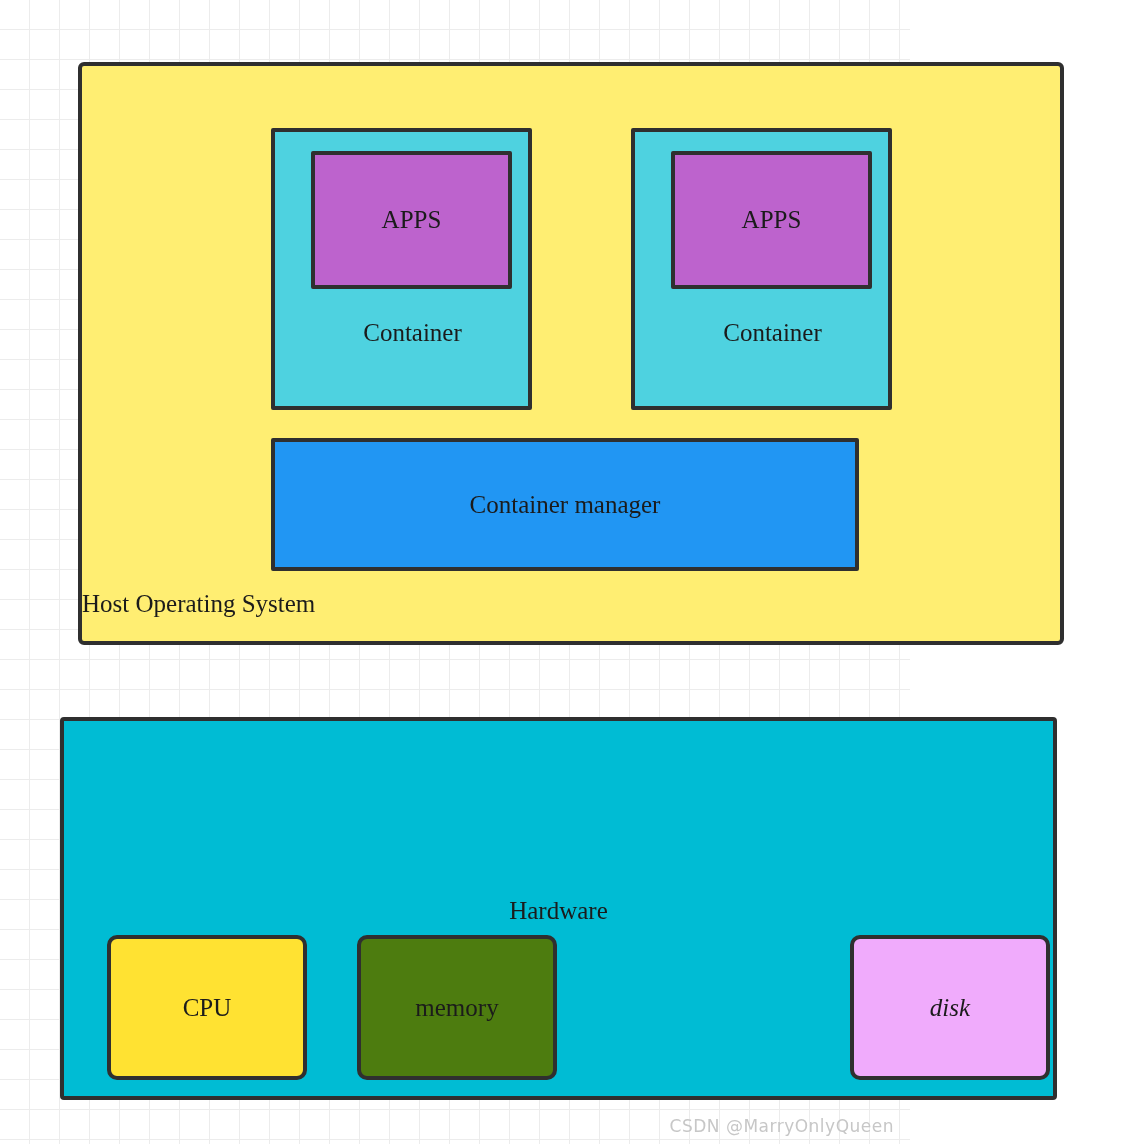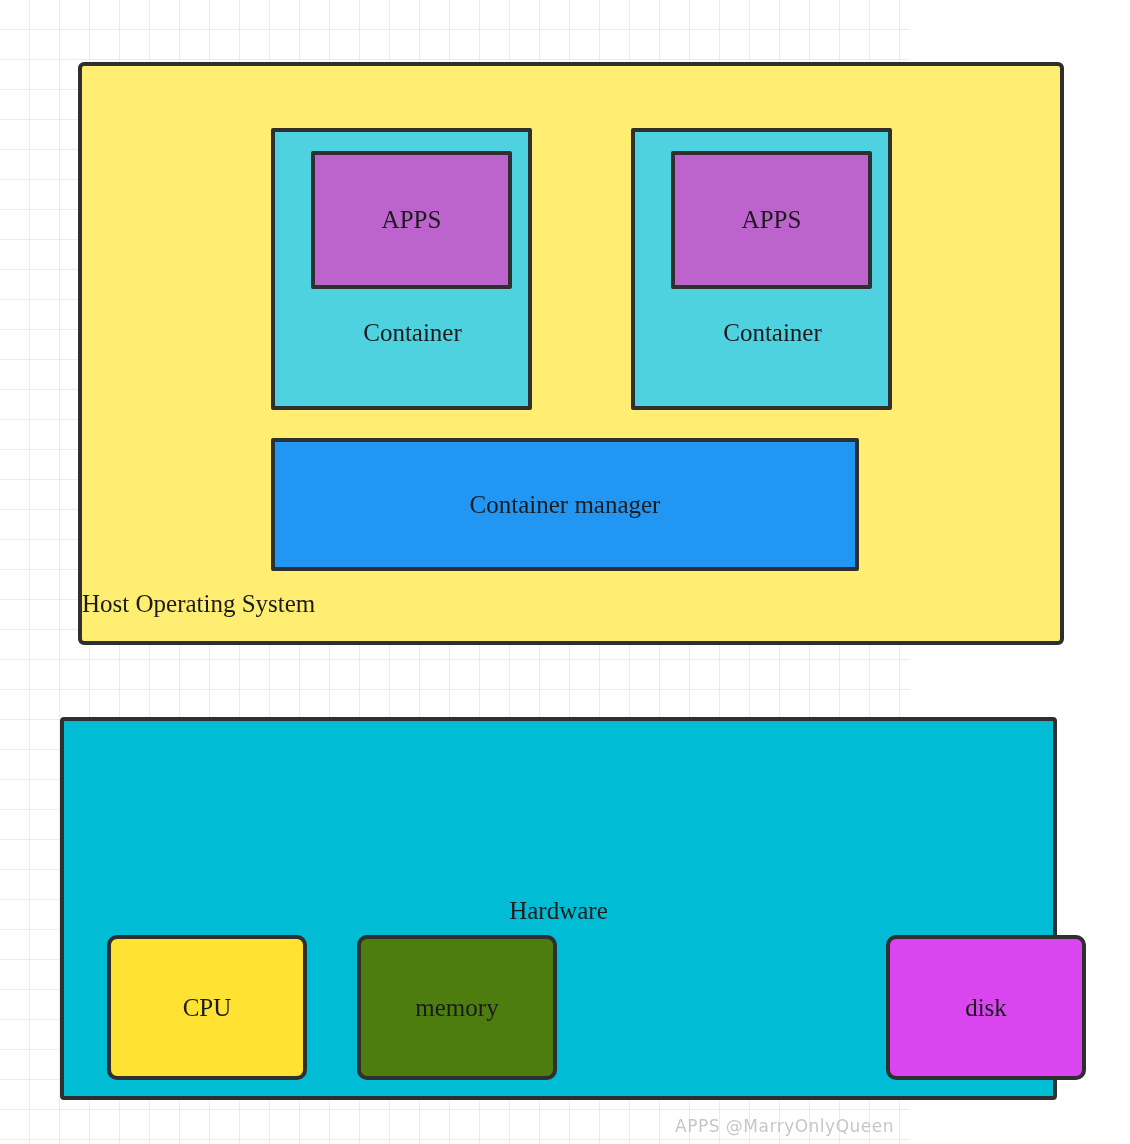--- a/index.html
+++ b/index.html
@@ -138,21 +138,21 @@
     border-radius: 10px;
     display: flex;
     align-items: center;
     justify-content: center;
     font-size: 25px;
     color: #1b1b1b;
   }
   #hw-cpu     { left: 43px;  background-color: #ffe232; }
   #hw-memory  { left: 265px; background-color: #4d7c0f; margin-left: 28px; }
   #hw-network { left: 507px; background-color: #c9e2c9; }
-  #hw-disk    { left: 822px; background-color: #d946ef; }
+  #hw-disk    { left: 786px; background-color: #f0abfc; font-style: italic; }
 
   
   #watermark {
     position: absolute;
     right: 16px;
     bottom: 8px;
     font-family: "DejaVu Sans", "Liberation Sans", sans-serif;
     font-size: 17px;
     color: #c7c7c7;
     letter-spacing: 0.5px;
@@ -198,15 +198,15 @@
     <div class="hw-item" id="hw-memory">
       <span>memory</span>
     </div>
 
 
     <div class="hw-item" id="hw-disk">
       <span>disk</span>
     </div>
   </div>
 
-  <div id="watermark">APPS @MarryOnlyQueen</div>
+  <div id="watermark">CSDN @MarryOnlyQueen</div>
 
 </div>
 
 </body></html>

